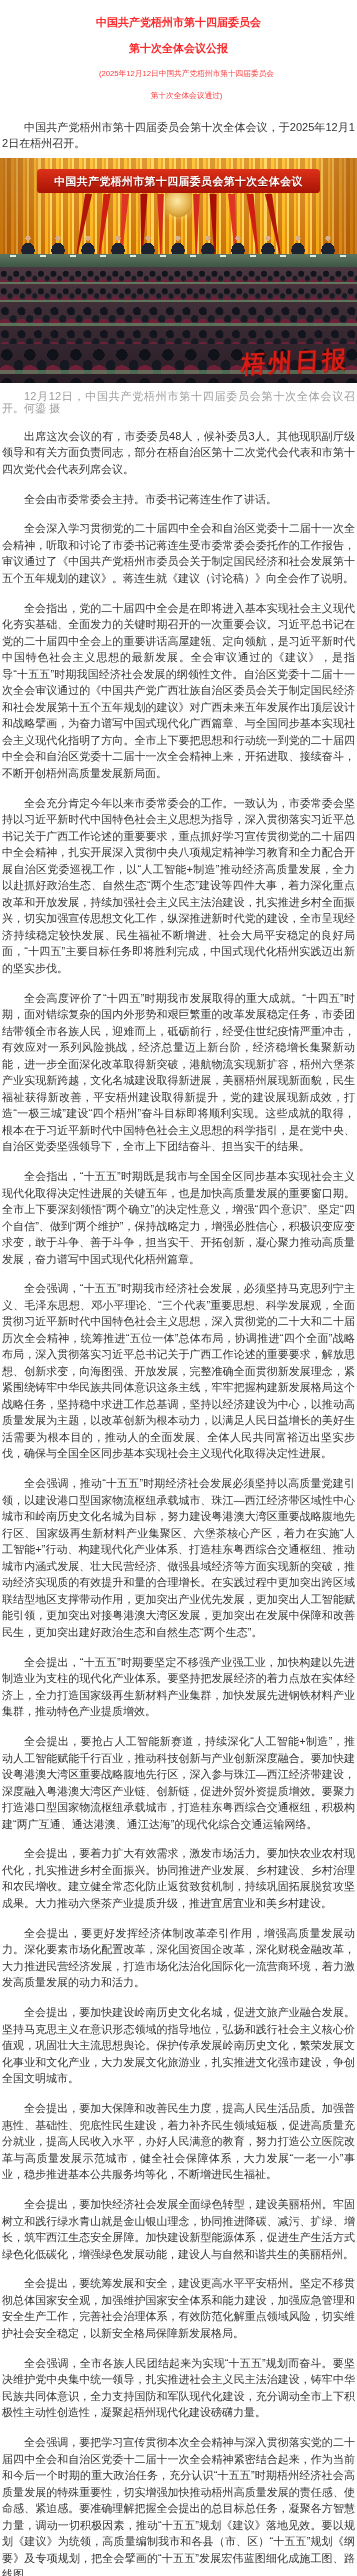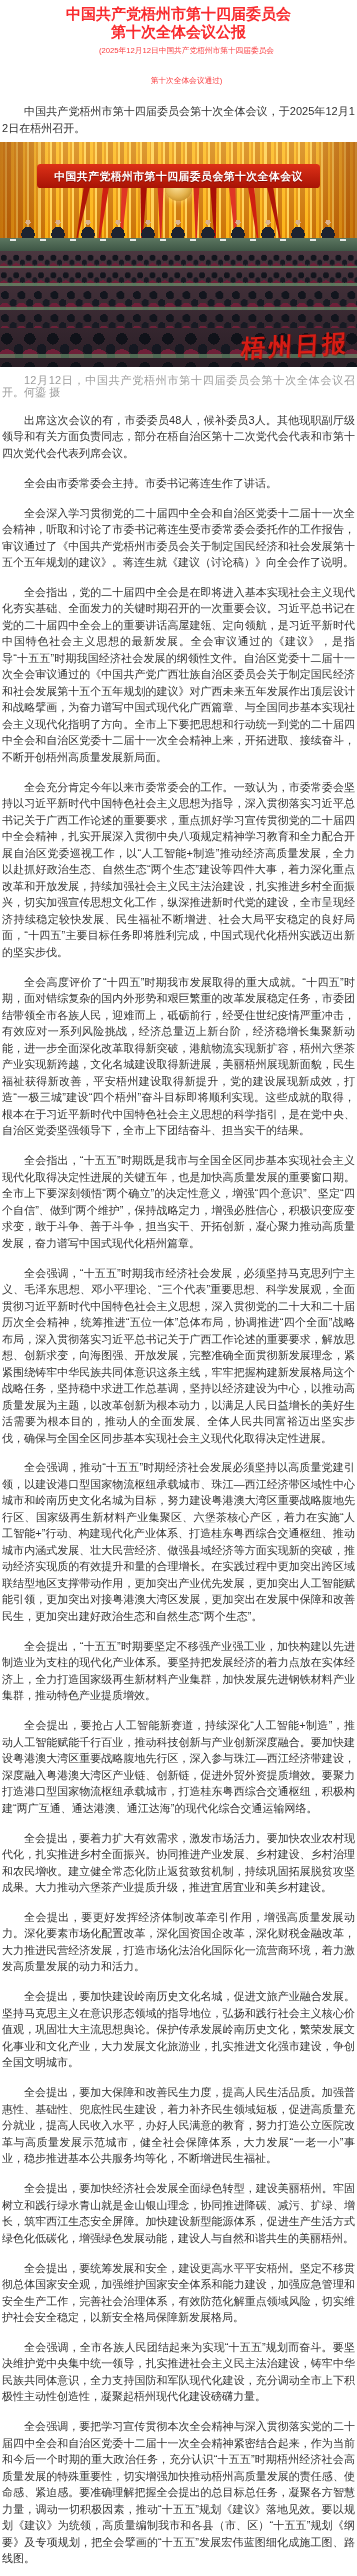--- a/index.html
+++ b/index.html
@@ -1,40 +1,40 @@
 <!DOCTYPE html>
 <html style="font-size:8.2px"><head>
 <meta charset="utf-8">
 <style>
   html,body{margin:0;padding:0;background:#fff;}
   body{width:357px;font-family:"Liberation Sans","DejaVu Sans",sans-serif;}
   .page{position:relative;width:357px;height:2694px;background:#fff;overflow:hidden;}
 
-  .title{margin:4px;padding-top:2.6px;text-align:center;font-size:15px;font-weight:bold;
+  .title{margin:12px;padding-top:2.6px;text-align:center;font-size:11px;font-weight:bold;
          line-height:14.4px;color:#f92b2e;}
   .subtitle{margin:4.1px 0 0;text-align:center;font-size:7.7px;font-weight:normal;
          line-height:14px;color:#fa4043;padding-left:16px;}
 
   .lead,.para{margin:13.4px 2.1px 0;font-size:11px;line-height:16.5px;color:#333;
          text-align:justify;text-indent:2em;word-break:break-all;}
   .lead{margin-top:15.5px;}
 
   
   .photo{position:relative;width:357px;height:225px;margin-top:6.2px;overflow:hidden;
          background:#e38b04;}
   .ph-curtain{position:absolute;inset:0;
     background:
       linear-gradient(90deg,rgba(150,60,0,.55),rgba(150,60,0,0) 14%,rgba(150,60,0,0) 86%,rgba(150,60,0,.55)),
       linear-gradient(180deg,rgba(255,225,130,.38),rgba(255,190,80,.08) 40%,rgba(110,40,0,.42) 94%),
       repeating-linear-gradient(90deg,#fcb415 0 2.6px,#e38b04 2.6px 4.6px,#ffd257 4.6px 6.7px,#c96f03 6.7px 11.3px);}
   .ph-emblem{position:absolute;left:165px;top:32px;width:27px;height:27px;border-radius:50%;
     background:radial-gradient(circle at 45% 40%,#ffe9a8,#e3b14b 55%,#b97f17 90%);
     box-shadow:0 0 7.2px rgba(255,230,150,.8);}
   .ph-flags{position:absolute;left:0;top:36px;}
-  .ph-banner{position:absolute;left:37px;right:37px;top:22px;height:24px;border-radius:3.6px;
+  .ph-banner{position:absolute;left:37px;right:37px;top:11px;height:24px;border-radius:3.6px;
     background:linear-gradient(180deg,#dd3118,#a81305);
     color:#fff;font-weight:bold;font-size:10.8px;line-height:24px;text-align:center;
     letter-spacing:0.5px;text-shadow:0 0.5px 1px rgba(90,0,0,.6);white-space:nowrap;}
   .ph-stage{position:absolute;left:0;right:0;top:96px;height:17.5px;
     background:linear-gradient(180deg,#5b7660,#334a3b);}
   .ph-stage::before{content:"";position:absolute;left:10.3px;right:10.3px;top:1px;height:2.1px;
     background:repeating-linear-gradient(90deg,rgba(255,255,255,.85) 0 6.2px,transparent 6.2px 30px);}
   .ph-leaders{position:absolute;left:13.4px;right:13.4px;top:77px;height:19.6px;
     background-image:
       radial-gradient(circle 2.6px at 50% 16%,#d9b08c 98%,transparent),
@@ -74,21 +74,21 @@
 </style>
 </head>
 <body>
 
 <div class="page">
 
   <h1 class="title">中国共产党梧州市第十四届委员会</h1>
   <h1 class="title" style="padding-top:0">第十次全体会议公报</h1>
 
   <div class="subtitle">(2025年12月12日中国共产党梧州市第十四届委员会</div>
-  <div class="subtitle" style="margin-top:16px">第十次全体会议通过)</div>
+  <div class="subtitle" style="margin-top:8px">第十次全体会议通过)</div>
 
   <p class="lead">中国共产党梧州市第十四届委员会第十次全体会议，于2025年12月12日在梧州召开。</p>
 
   <div class="photo">
     <div class="ph-curtain"></div>
     <div class="ph-emblem"></div>
     <svg class="ph-flags" width="357" height="82" viewBox="0 0 693 160">
       <g fill="#cf1f12">
         <polygon points="200,0 214,0 188,150"></polygon>
         <polygon points="236,0 250,0 232,150" fill="#e03525"></polygon>

